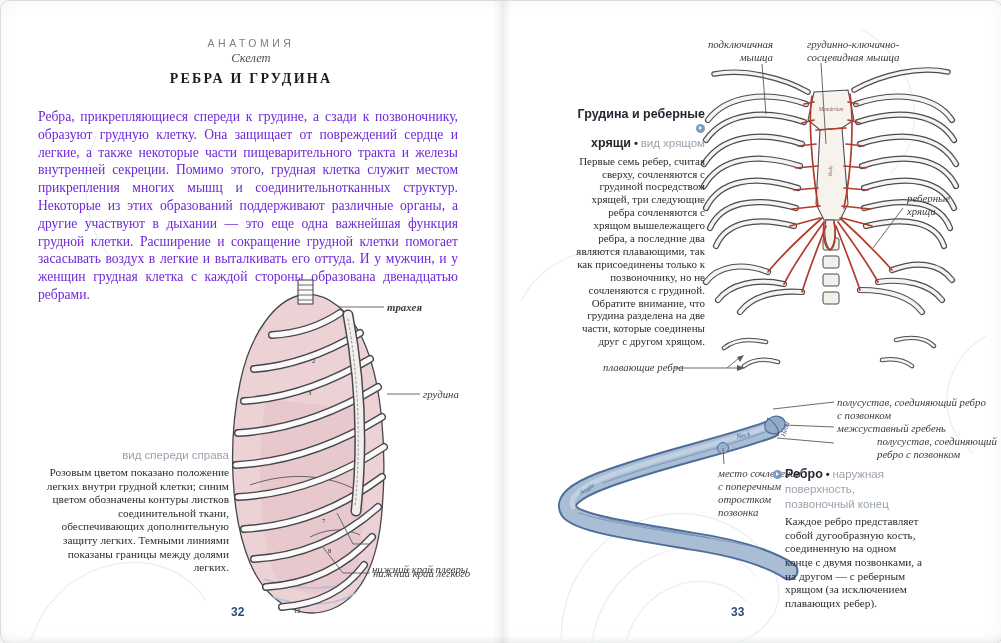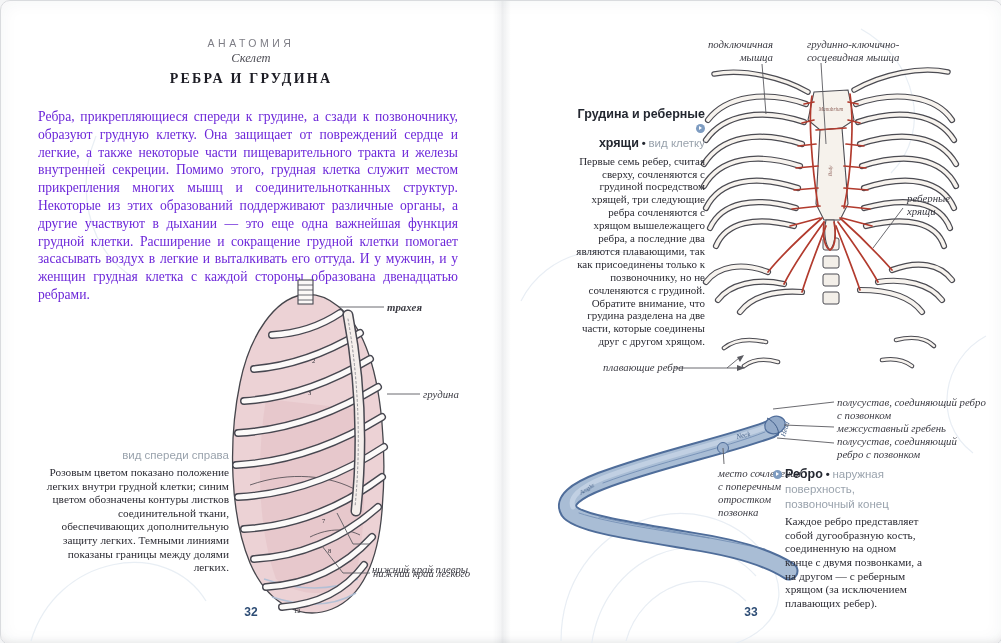--- a/index.html
+++ b/index.html
@@ -28,21 +28,21 @@
   .cap-title{font-family:"Liberation Sans","DejaVu Sans",sans-serif;font-weight:bold;font-size:12.5px;
     line-height:15px;color:#232730;}
   .cap-view{font-family:"Liberation Sans","DejaVu Sans",sans-serif;color:#9aa3ad;font-size:11.5px;line-height:14px;}
   .cap-sep{color:#232730;font-family:"Liberation Sans","DejaVu Sans",sans-serif;font-weight:bold;}
   .cap-body{margin-top:4px;}
   .fig-icon{display:inline-block;width:9px;height:9px;border-radius:50%;background:#7e9cc1;
     position:relative;vertical-align:-1px;}
   .fig-icon::after{content:"";position:absolute;left:3.2px;top:2.4px;width:0;height:0;
     border-left:3.6px solid #fff;border-top:2.1px solid transparent;border-bottom:2.1px solid transparent;}
   
-  .pgnum{position:absolute;width:40px;text-align:center;font-family:"Liberation Sans","DejaVu Sans",sans-serif;
+  .pgnum{position:absolute;width:40px;text-align:left;font-family:"Liberation Sans","DejaVu Sans",sans-serif;
     font-weight:bold;font-size:12px;color:#2e4d75;}
   svg{display:block;}
   .overlay{position:absolute;left:0;top:0;pointer-events:none;}
 </style>
 </head>
 <body>
 
 <div class="spread">
 
   <svg class="overlay" width="1001" height="643">
@@ -283,36 +283,36 @@
     <div class="fig-lbl ra" style="left:700px;top:37px;width:72px;">подключичная
 мышца</div>
     <div class="fig-lbl" style="left:806px;top:37px;">грудинно-ключично-
 сосцевидная мышца</div>
     <div class="fig-lbl" style="left:906px;top:191px;">реберные
 хрящи</div>
     <div class="fig-lbl" style="left:602px;top:360px;">плавающие ребра</div>
     <div class="fig-lbl" style="left:836px;top:395px;">полусустав, соединяющий ребро
 с позвонком</div>
     <div class="fig-lbl" style="left:836px;top:421px;">межсуставный гребень</div>
-    <div class="fig-lbl" style="left:836px;top:434px;">полусустав, соединяющий
+    <div class="fig-lbl" style="left:876px;top:434px;">полусустав, соединяющий
 ребро с позвонком</div>
     <div class="fig-lbl" style="left:717px;top:466px;">место сочленения
 с поперечным
 отростком
 позвонка</div>
 
     <div class="cap ra" style="left:570px;top:106px;width:134px;">
       <div>
         <span class="cap-title">Грудина и реберные</span>
         <span class="fig-icon"></span>
       </div>
       <div>
         <span class="cap-title">хрящи</span>
         <span class="cap-sep">•</span>
-        <span class="cap-view">вид клетку</span>
+        <span class="cap-view">вид хрящом</span>
       </div>
       <div class="cap-body" style="line-height:12.9px;font-size:11px;">Первые семь ребер, считая сверху, сочленяются с грудиной посредством хрящей, три следующие ребра сочленяются с хрящом вышележащего ребра, а последние два являются плавающими, так как присоединены только к позвоночнику, но не сочленяются с грудиной. Обратите внимание, что грудина разделена на две части, которые соединены друг с другом хрящом.</div>
     </div>
 
     <div class="cap" style="left:774px;top:466px;width:140px;padding-left:10px;">
       <span class="fig-icon" style="position:absolute;left:-2px;top:3px;"></span>
       <span class="cap-title">Ребро</span>
       <span class="cap-sep">•</span>
       <span class="cap-view">наружная поверхность, позвоночный конец</span>
       <div class="cap-body">Каждое ребро представляет собой дугообразную кость, соединенную на одном конце с двумя позвонками, а на другом — с реберным хрящом (за исключением плавающих ребер).</div>

